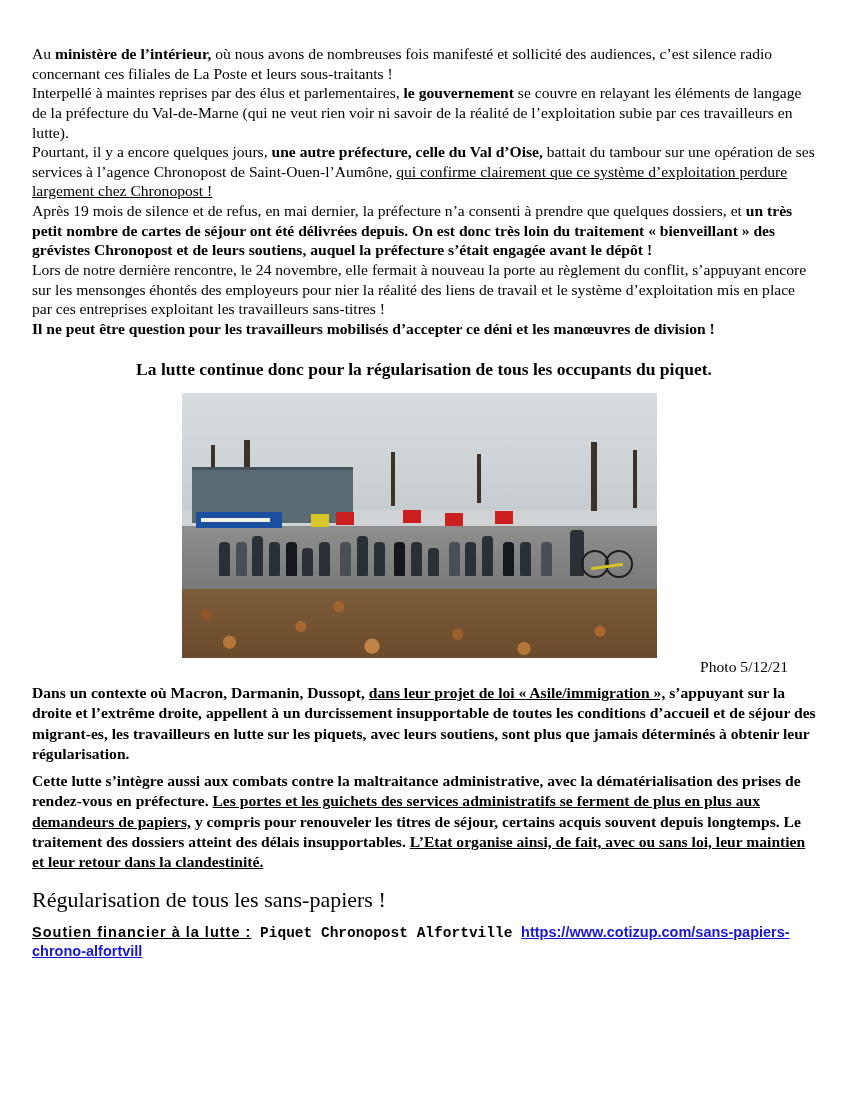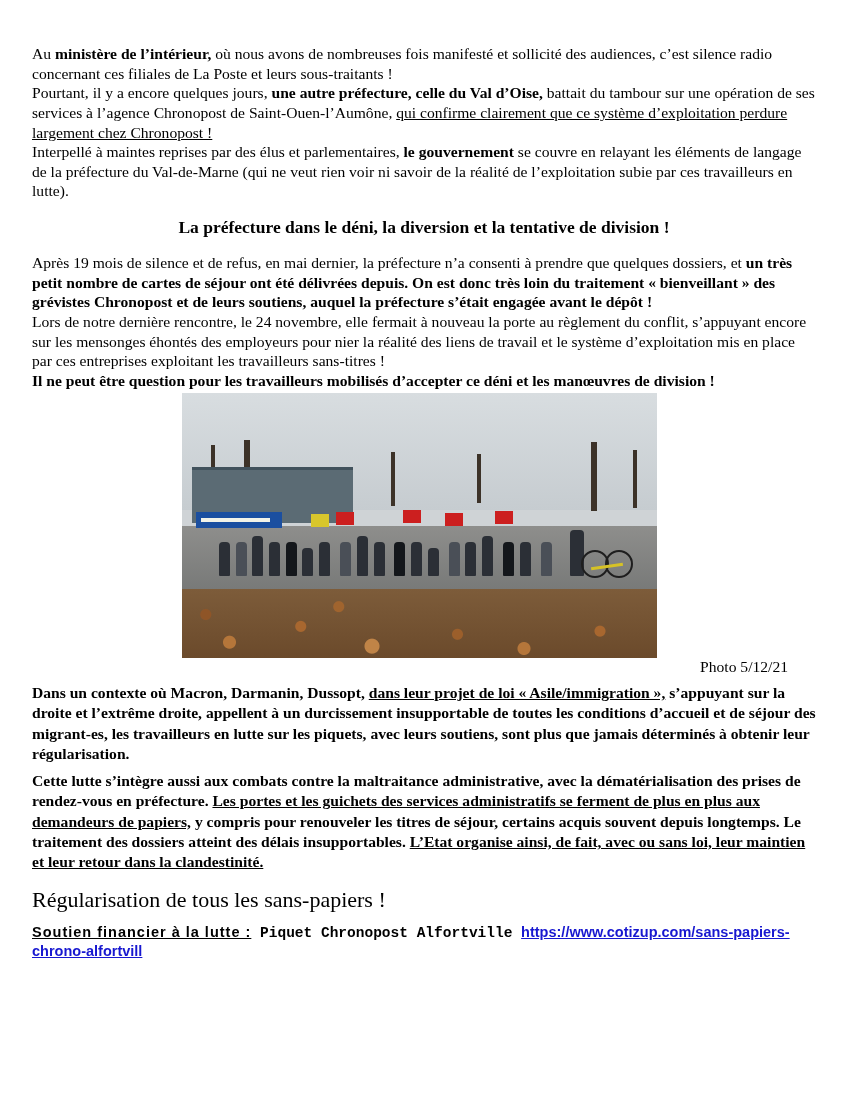--- a/index.html
+++ b/index.html
@@ -180,35 +180,35 @@
   }
 </style>
 </head>
 <body>
 
 <div class="page">
   <div class="content">
 
     <p class="para-block"><span>Au </span><b>ministère de l’intérieur,</b><span> où nous avons de nombreuses fois manifesté et sollicité des audiences, c’est silence radio concernant ces filiales de La Poste et leurs sous-traitants !</span></p>
 
+    <p class="para-block"><span>Interpellé à maintes reprises par des élus et parlementaires, </span><b>le gouvernement</b><span> se couvre en relayant les éléments de langage de la préfecture du Val-de-Marne (qui ne veut rien voir ni savoir de la réalité de l’exploitation subie par ces travailleurs en lutte).</span></p>
+
     <p class="para-block"><span>Pourtant, il y a encore quelques jours, </span><b>une autre préfecture, celle du Val d’Oise,</b><span> battait du tambour sur une opération de ses services à l’agence Chronopost de Saint-Ouen-l’Aumône, </span><span class="u">qui confirme clairement que ce système d’exploitation perdure largement chez Chronopost !</span></p>
 
-    <p class="para-block"><span>Interpellé à maintes reprises par des élus et parlementaires, </span><b>le gouvernement</b><span> se couvre en relayant les éléments de langage de la préfecture du Val-de-Marne (qui ne veut rien voir ni savoir de la réalité de l’exploitation subie par ces travailleurs en lutte).</span></p>
-
-    <h2 class="heading">La préfecture dans le déni, la diversion et la tentative de division !</h2>
 
     <p class="para-block"><span>Après 19 mois de silence et de refus, en mai dernier, la préfecture n’a consenti à prendre que quelques dossiers, et </span><b>un très petit nombre de cartes de séjour ont été délivrées depuis. On est donc très loin du traitement « bienveillant » des grévistes Chronopost et de leurs soutiens, auquel la préfecture s’était engagée avant le dépôt !</b></p>
 
 
 
     <p class="para-block">Lors de notre dernière rencontre, le 24 novembre, elle fermait à nouveau la porte au règlement du conflit, s’appuyant encore sur les mensonges éhontés des employeurs pour nier la réalité des liens de travail et le système d’exploitation mis en place par ces entreprises exploitant les travailleurs sans-titres !</p>
 
 
     <p class="para-block sans-bold-para">Il ne peut être question pour les travailleurs mobilisés d’accepter ce déni et les manœuvres de division !</p>
 
+    <h2 class="heading2">La lutte continue donc pour la régularisation de tous les occupants du piquet.</h2>
 
     <div class="photo-wrap">
       <div class="photo">
         <div class="sky"></div>
         <div class="treeline">
           <div class="tree" style="left:6%;height:52%;bottom:10%;"></div>
           <div class="tree" style="left:13%;height:60%;bottom:6%;width:6px;"></div>
           <div class="tree" style="left:44%;height:44%;bottom:12%;"></div>
           <div class="tree" style="left:62%;height:40%;bottom:14%;"></div>
           <div class="tree" style="left:86%;height:56%;bottom:8%;width:6px;"></div>

